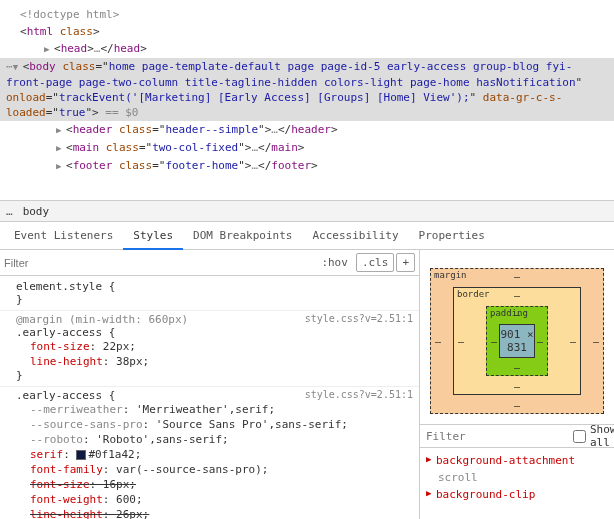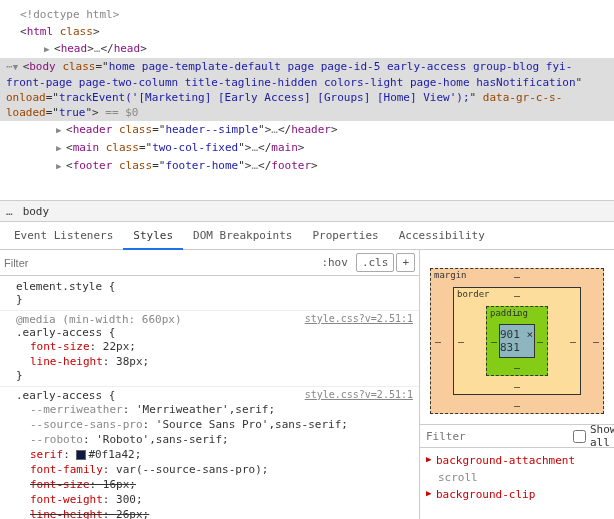--- a/index.html
+++ b/index.html
@@ -21,31 +21,31 @@
 .tab.active{color:#333;border-bottom:2px solid #1a73e8;margin-bottom:-1px}
 .lower{display:flex;height:269px}
 .styles{flex:1;border-right:1px solid #ccc;overflow:hidden}
 .side{width:194px;display:flex;flex-direction:column}
 .filter-row{height:26px;border-bottom:1px solid #ccc;display:flex;align-items:center;padding:0 4px;font-family:-apple-system,sans-serif;font-size:11px}
 .filter-row input{border:none;outline:none;flex:1;font-size:11px;font-family:inherit}
 .fbtn{padding:2px 5px;color:#555;cursor:pointer;border:1px solid transparent;border-radius:2px;margin-left:2px}
 .fbtn.b{border-color:#aaa}
 .style-body{padding:2px 0;overflow:hidden}
 .rule{border-bottom:1px solid #eee;padding:2px 16px 4px 16px;position:relative}
-.rule .src{position:absolute;right:6px;top:2px;color:#888;text-decoration:underline;font-size:10px}
+.rule .src{position:absolute;right:6px;top:2px;color:#888;font-size:10px}
 .sel-t{color:#333}
 .media{color:#888}
 .prop-line{padding-left:14px;line-height:15px}
 .pn{color:#c80000}
 .pn.var{color:#888}
 .pv{color:#333}
 .strike{text-decoration:line-through}
 .swatch{display:inline-block;width:10px;height:10px;border:1px solid #666;vertical-align:middle;margin-right:2px}
 .box-model{padding:18px 10px 10px 10px;display:flex;justify-content:center}
-.bm{position:relative;font-size:10px;text-align:left}
+.bm{position:relative;font-size:10px;text-align:center}
 .bm-m{width:174px;height:146px;background:#f9cc9d;border:1px dashed #333;position:relative;padding:18px 22px}
 .bm-b{width:100%;height:100%;background:#fddd9b;border:1px solid #333;position:relative;padding:18px 32px}
 .bm-p{width:100%;height:100%;background:#84cc16;border:1px dashed #333;position:relative;padding:17px 12px}
 .bm-c{width:100%;height:100%;background:#8cb6c0;border:1px solid #333;display:flex;align-items:center;justify-content:center;color:#333}
 .bm-lbl{position:absolute;top:1px;left:3px;font-size:9px}
 .dash{position:absolute;font-size:10px;color:#333}
 .d-t{top:2px;left:50%;transform:translateX(-50%)}
 .d-b{bottom:2px;left:50%;transform:translateX(-50%)}
 .d-l{left:4px;top:50%;transform:translateY(-50%)}
 .d-r{right:4px;top:50%;transform:translateY(-50%)}
@@ -73,54 +73,54 @@
 
 <div class="crumbs">
   <span>…</span>
   <span>body</span>
 </div>
 
 <div class="tabs">
   <div class="tab">Event Listeners</div>
   <div class="tab active">Styles</div>
   <div class="tab">DOM Breakpoints</div>
+  <div class="tab">Accessibility</div>
   <div class="tab">Properties</div>
-  <div class="tab">Accessibility</div>
 </div>
 
 <div class="lower">
   <div class="styles">
     <div class="filter-row">
       <input type="text" placeholder="Filter" style="">
       <span class="fbtn">:hov</span>
       <span class="fbtn b">.cls</span>
       <span class="fbtn b">+</span>
     </div>
     <div class="style-body">
       <div class="rule">
         <span class="sel-t">element.style</span> {<br>}
       </div>
       <div class="rule">
         <span class="src">style.css?v=2.51:1</span>
-        <span class="media">@media (min-width: 660px)</span><br>
+        <span class="media">@margin (min-width: 660px)</span><br>
         <span class="sel-t">.early-access</span> {
         <div class="prop-line"><span class="pn">font-size</span>: <span class="pv">22px</span>;</div>
         <div class="prop-line"><span class="pn">line-height</span>: <span class="pv">38px</span>;</div>
         }
       </div>
       <div class="rule" style="border-bottom:none">
         <span class="src">style.css?v=2.51:1</span>
         <span class="sel-t">.early-access</span> {
         <div class="prop-line"><span class="pn var">--merriweather</span>: <span class="pv">'Merriweather',serif</span>;</div>
         <div class="prop-line"><span class="pn var">--source-sans-pro</span>: <span class="pv">'Source Sans Pro',sans-serif</span>;</div>
         <div class="prop-line"><span class="pn var">--roboto</span>: <span class="pv">'Roboto',sans-serif</span>;</div>
         <div class="prop-line"><span class="pn">serif</span>: <span class="swatch" style="background:#0f1a42"></span><span class="pv">#0f1a42</span>;</div>
         <div class="prop-line"><span class="pn">font-family</span>: <span class="pv">var(--source-sans-pro)</span>;</div>
         <div class="prop-line strike"><span class="pn">font-size</span>: <span class="pv">16px</span>;</div>
-        <div class="prop-line"><span class="pn">font-weight</span>: <span class="pv">300</span>;</div>
+        <div class="prop-line"><span class="pn">font-weight</span>: <span class="pv">600</span>;</div>
         <div class="prop-line strike"><span class="pn">line-height</span>: <span class="pv">26px</span>;</div>
       </div>
     </div>
   </div>
 
   <div class="side">
     <div class="box-model">
       <div class="bm">
         <div class="bm-m">
           <span class="bm-lbl">margin</span>

